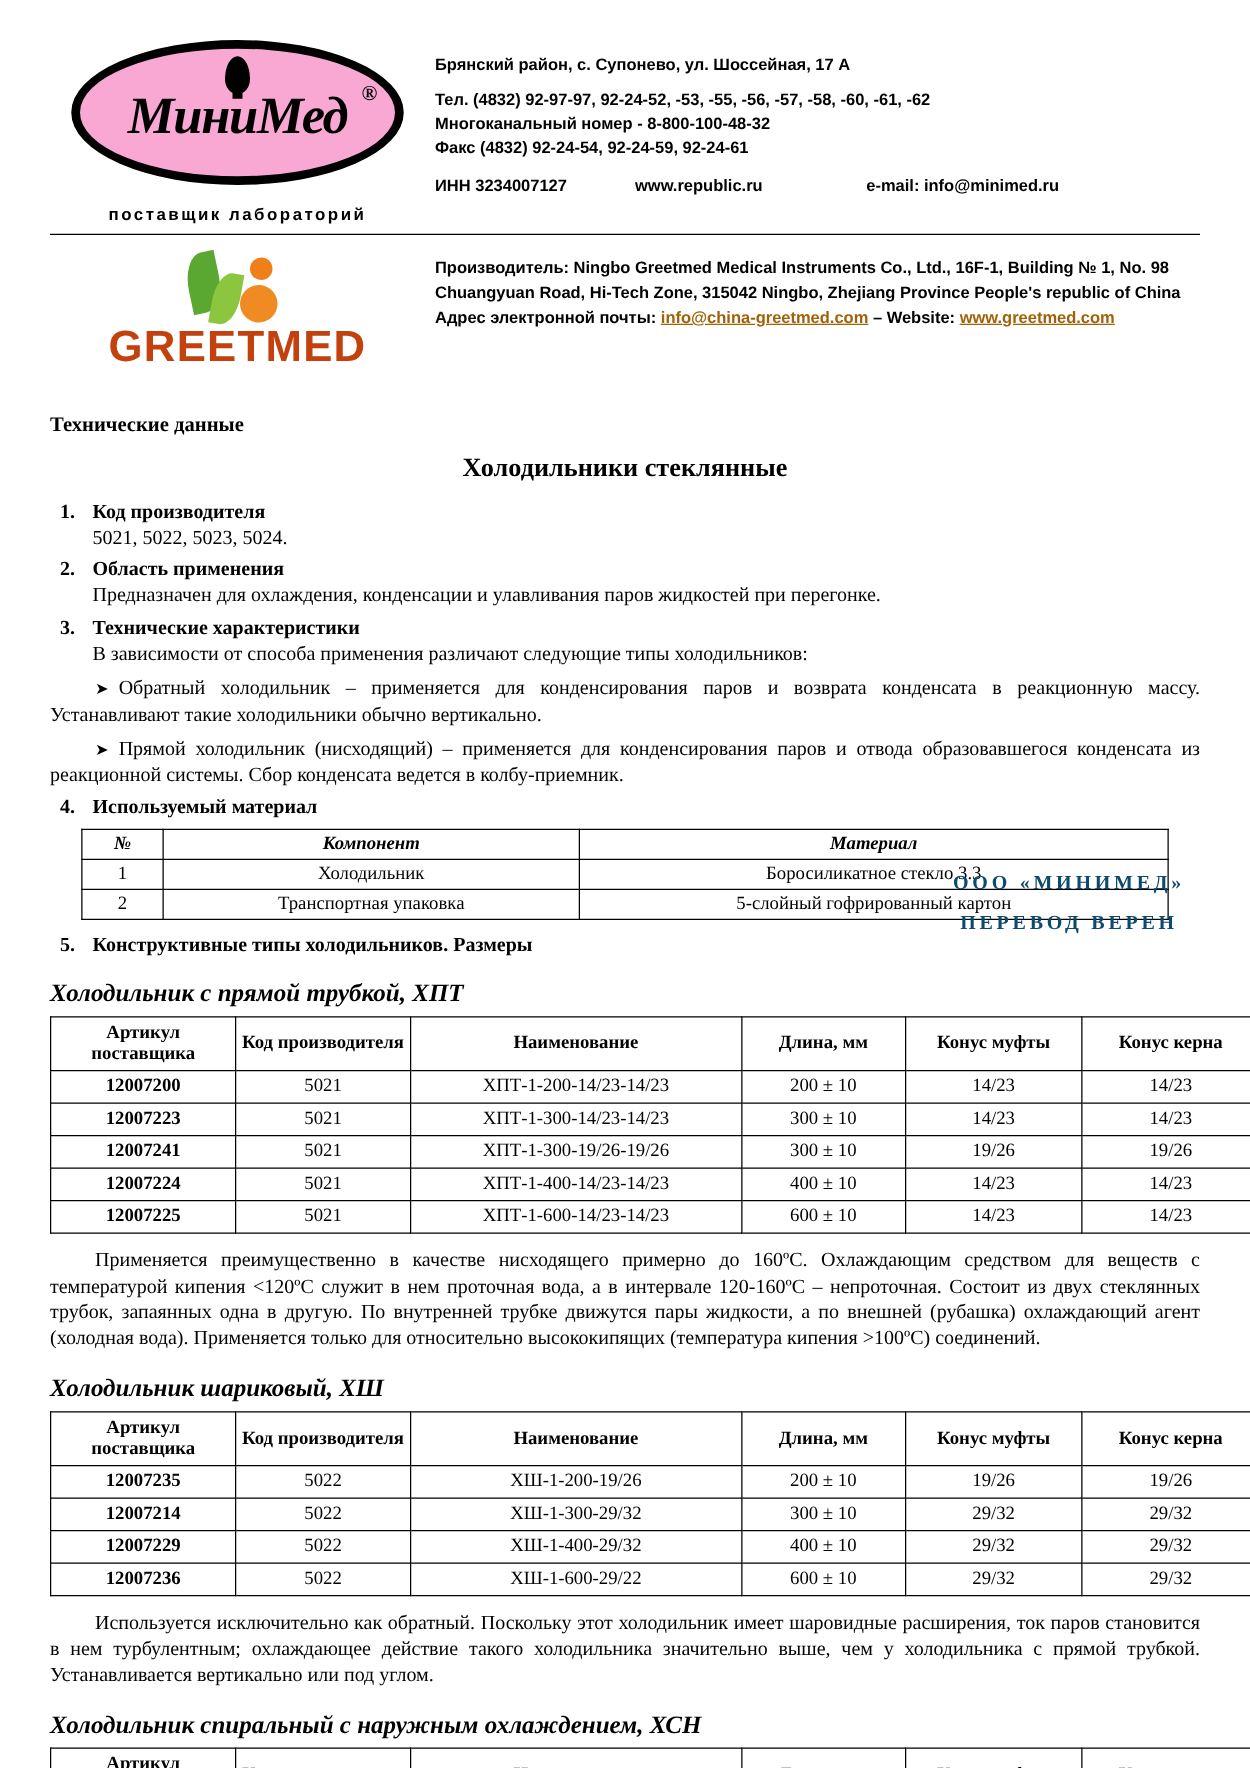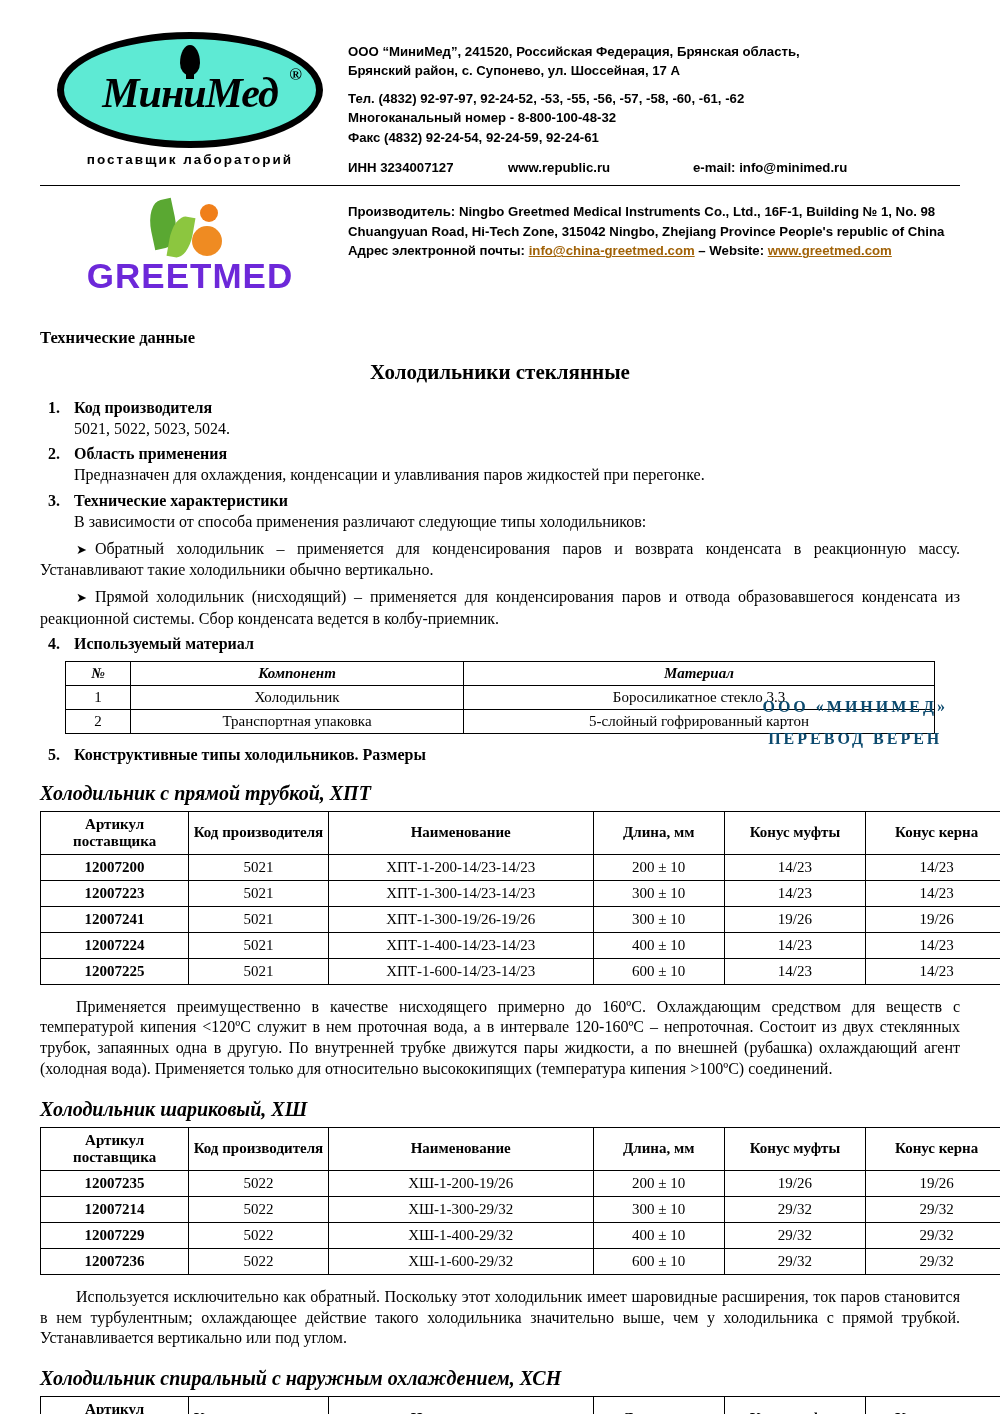--- a/index.html
+++ b/index.html
@@ -35,21 +35,21 @@
     position: relative;
     padding-top: 4px;
   }
   .logo-ellipse {
     width: 252px;
     height: 102px;
     margin: 0 auto;
     border: 7px solid #000;
     border-radius: 50%;
     position: relative;
-    background: #5eead4;
+    background: #f9a8d4;
     overflow: hidden;
   }
   .logo-flame {
     position: absolute;
     left: 50%;
     top: 6px;
     transform: translateX(-50%);
     width: 20px;
     height: 30px;
     background: #000;
@@ -78,21 +78,21 @@
     color: #000;
   }
   .logo-reg {
     position: absolute;
     right: 14px;
     top: 26px;
     font-size: 17px;
     font-weight: bold;
   }
   .logo-sub {
-    margin-top: 4px;
+    margin-top: 16px;
     font-family: "Liberation Sans", sans-serif;
     font-size: 13.5px;
     font-weight: bold;
     letter-spacing: 2.0px;
     color: #000;
   }
   .contact-block {
     flex: 1;
     font-family: "Liberation Sans", sans-serif;
     font-size: 13.2px;
@@ -169,21 +169,21 @@
     top: 26px;
     width: 30px;
     height: 30px;
     border-radius: 50%;
     background: #ef8b22;
   }
   .gm-text {
     font-family: "Liberation Sans", sans-serif;
     font-size: 35px;
     font-weight: bold;
-    color: #6d28d9;
+    color: #c2410c;
     letter-spacing: 1px;
     margin-top: -6px;
   }
   .manuf-text {
     flex: 1;
     font-family: "Liberation Sans", sans-serif;
     font-size: 13.2px;
     font-weight: bold;
     line-height: 1.5;
     padding-left: 8px;
@@ -339,21 +339,20 @@
   <div class="letterhead">
     <div class="logo-minimed">
       <div class="logo-ellipse">
         <div class="logo-flame"></div>
         <div class="logo-word">МиниМед</div>
         <div class="logo-reg">®</div>
       </div>
       <div class="logo-sub">поставщик лабораторий</div>
     </div>
     <div class="contact-block">
-      <div>ООО “МиниМед”, 241520, Российская Федерация, Брянская область,</div>
       <div>Брянский район, с. Супонево, ул. Шоссейная, 17 А</div>
       <div class="sep"></div>
       <div>Тел. (4832) 92-97-97, 92-24-52, -53, -55, -56, -57, -58, -60, -61, -62</div>
       <div>Многоканальный номер - 8-800-100-48-32</div>
       <div>Факс (4832) 92-24-54, 92-24-59, 92-24-61</div>
       <div class="sep"></div>
       <div class="inn-row">
         <span>ИНН 3234007127</span>
         <span>www.republic.ru</span>
         <span>e-mail: info@minimed.ru</span>
@@ -534,21 +533,21 @@
           <td class="art">12007229</td>
           <td>5022</td>
           <td>ХШ-1-400-29/32</td>
           <td>400 ± 10</td>
           <td>29/32</td>
           <td>29/32</td>
         </tr>
         <tr>
           <td class="art">12007236</td>
           <td>5022</td>
-          <td>ХШ-1-600-29/32</td>
+          <td>ХШ-1-600-29/22</td>
           <td>600 ± 10</td>
           <td>29/32</td>
           <td>29/32</td>
         </tr>
       </tbody>
     </table>
     <div class="body-para">Используется исключительно как обратный. Поскольку этот холодильник имеет шаровидные расширения, ток паров становится в нем турбулентным; охлаждающее действие такого холодильника значительно выше, чем у холодильника с прямой трубкой. Устанавливается вертикально или под углом.</div>
 
     <div class="type-caption">Холодильник спиральный с наружным охлаждением, ХСН</div>
     <table class="ptab">

